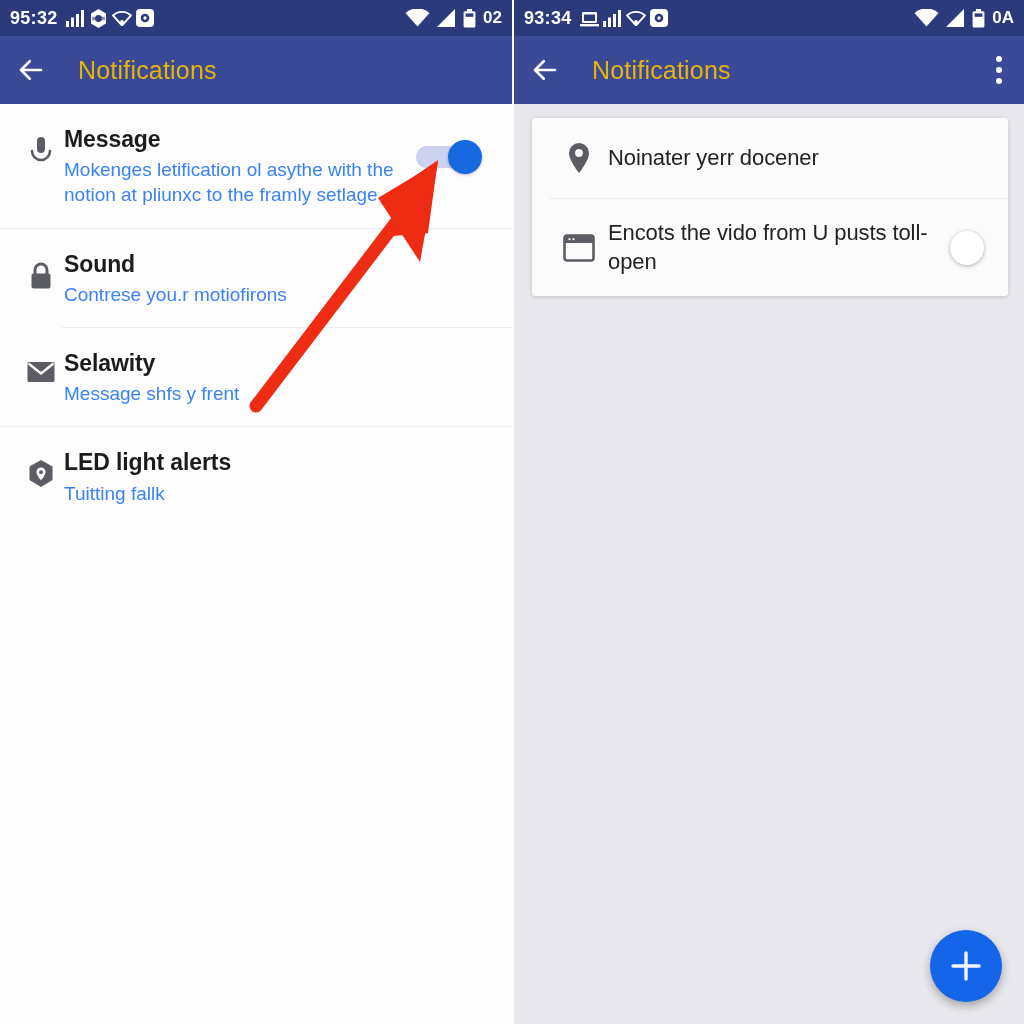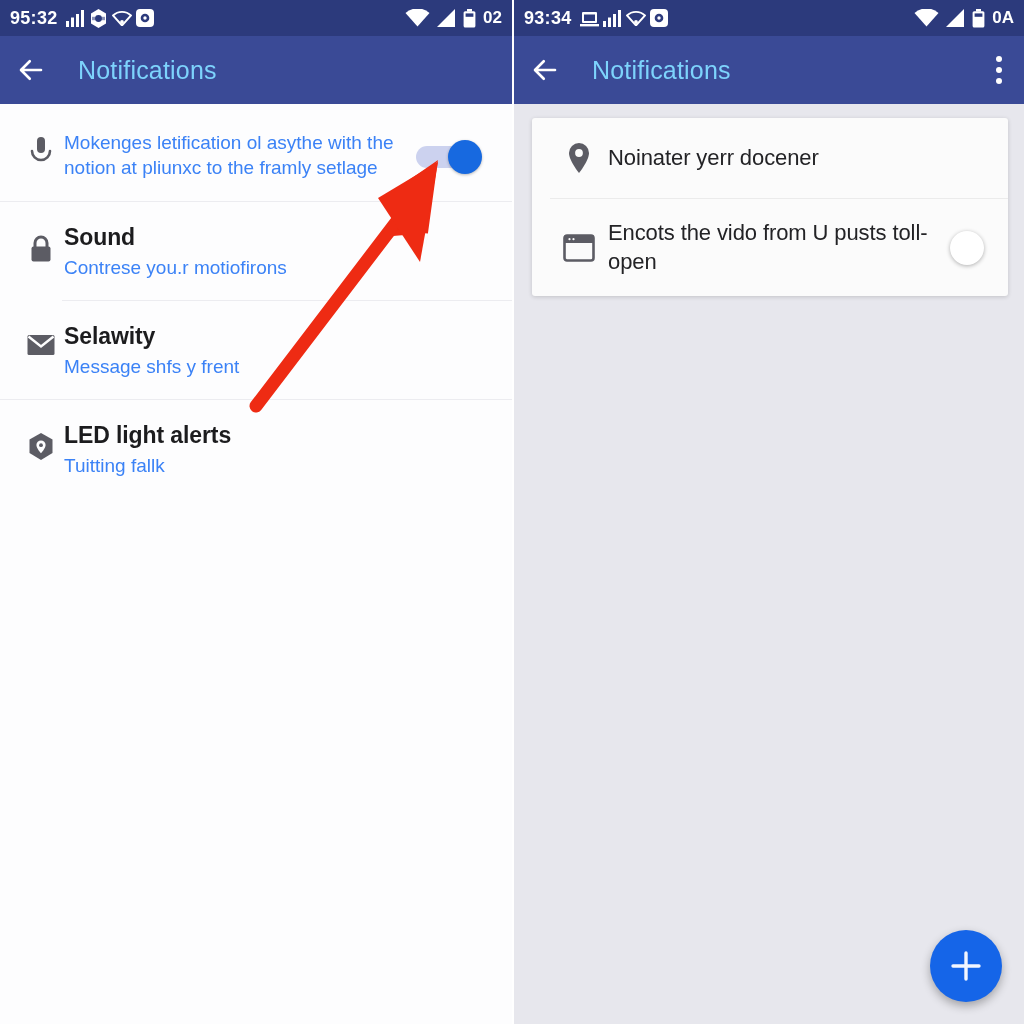--- a/index.html
+++ b/index.html
@@ -44,21 +44,21 @@
   .sb-batt-txt { font-size: 17px; font-weight: bold; }
   .sb-ico { display: block; }
 
   
   .appbar {
     height: 68px;
     background: #3a4a96;
     display: flex;
     align-items: center;
     padding: 0 16px;
-    color: #7dd3fc;
+    color: #eab308;
   }
   .appbar-title {
     font-size: 25px;
     font-weight: normal;
     margin-left: 32px;
     letter-spacing: .2px;
   }
   .appbar-spacer { flex: 1; }
   .back-arrow { width: 30px; height: 30px; cursor: pointer; }
   .overflow-dots {
@@ -219,20 +219,21 @@
     <div class="settings-list">
 
       <div class="srow">
         <div class="srow-icon">
           <svg width="26" height="32" viewBox="0 0 26 32">
             <rect x="9" y="1" width="8" height="16" rx="4" fill="#5c5c64"></rect>
             <path d="M4 15 a9 9 0 0 0 18 0" fill="none" stroke="#5c5c64" stroke-width="2.6" stroke-linecap="round"></path>
           </svg>
         </div>
         <div class="srow-body">
+          <div class="srow-title">Message</div>
           <div class="srow-sub">Mokenges letification ol asythe with the notion at pliunxc to the framly setlage</div>
         </div>
         <div class="toggle-on">
           <span class="track"></span>
           <span class="thumb"></span>
         </div>
       </div>
       <div class="divider-full"></div>
 
       <div class="srow">

